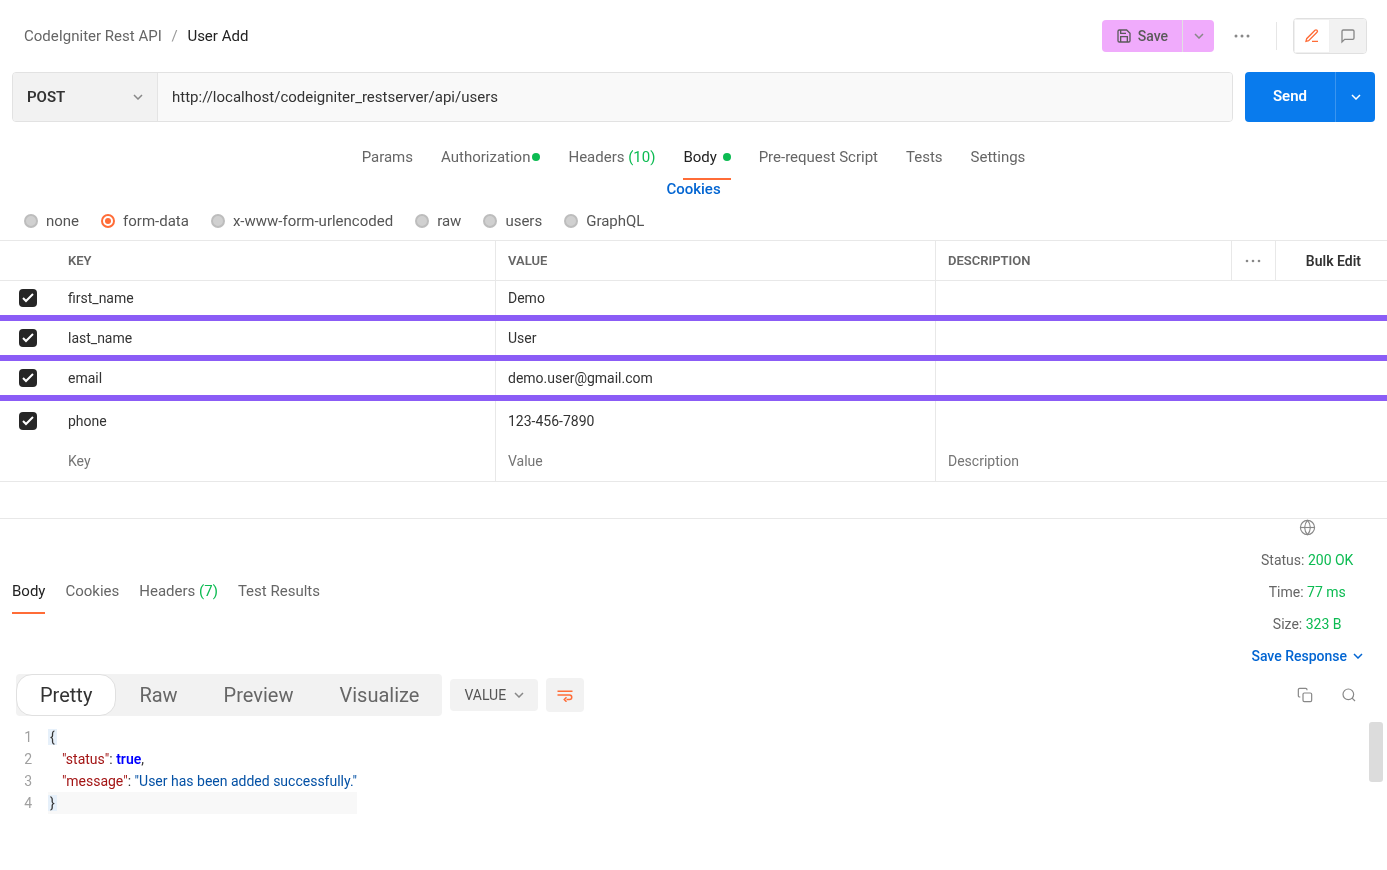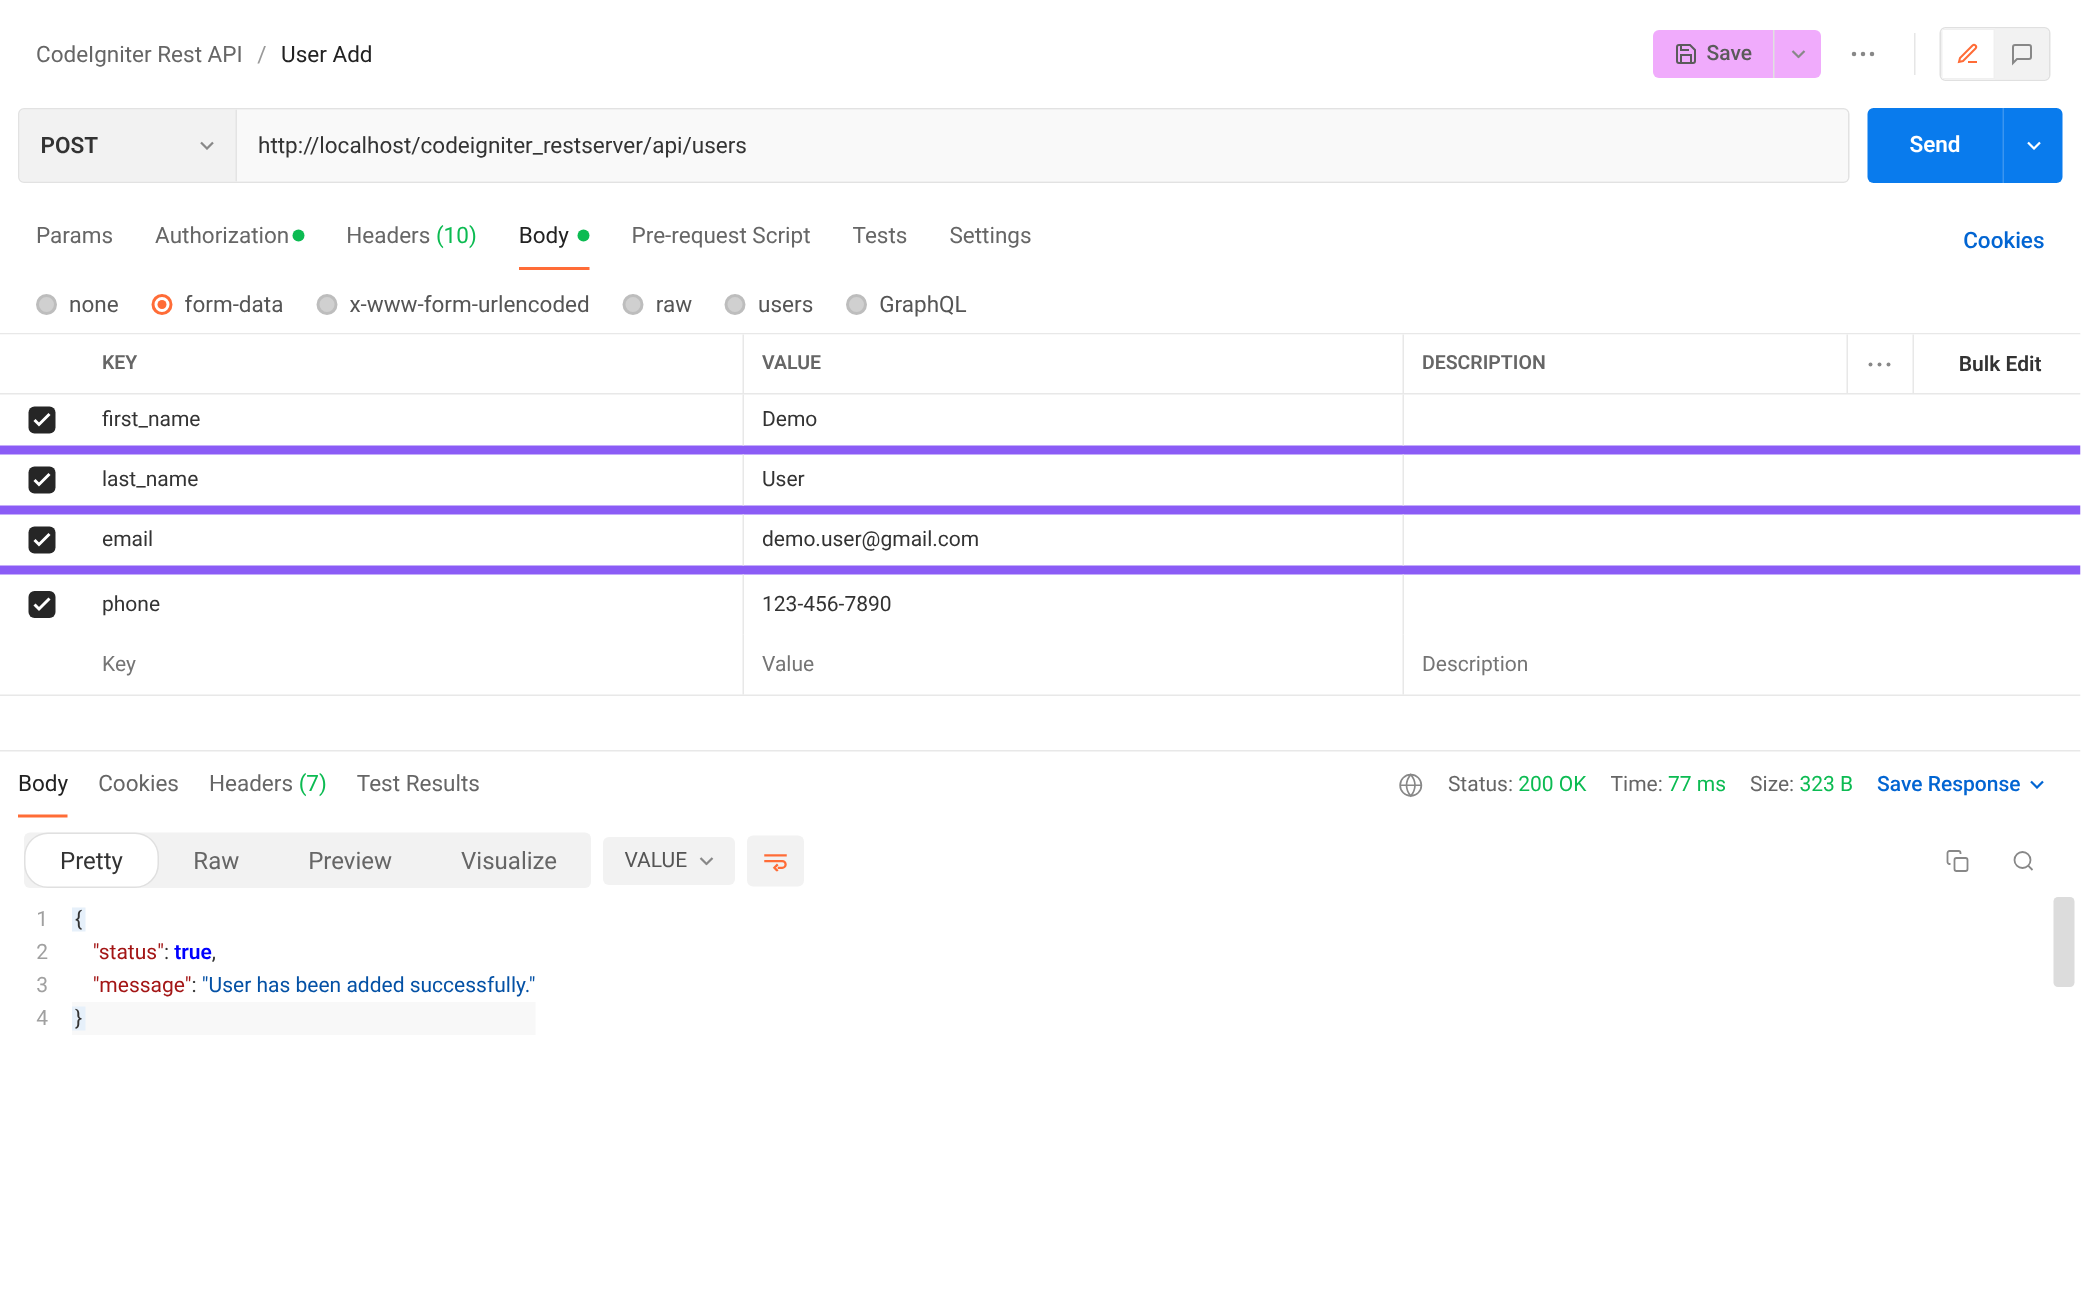--- a/index.html
+++ b/index.html
@@ -24,21 +24,21 @@
 
 .url-row { display: flex; padding: 10px 12px 10px 12px; gap: 12px; }
 .method-url { display: flex; flex: 1; border: 1px solid #e2e2e2; border-radius: 4px; overflow: hidden; background: #f9f9f9; }
 .method-sel { width: 145px; display: flex; align-items: center; justify-content: space-between; padding: 0 14px; font-size: 15px; font-weight: 600; color: #333; background: #f2f2f2; border-right: 1px solid #e4e4e4; cursor: pointer; }
 .url-input { flex: 1; padding: 0 14px; font-size: 15px; color: #333; background: #f9f9f9; border: none; outline: none; height: 48px; }
 .send-group { display: flex; background: #097bed; border-radius: 4px; overflow: hidden; }
 .send-btn { padding: 0 28px; color: #fff; font-size: 15px; font-weight: 600; background: transparent; border: none; cursor: pointer; height: 48px; }
 .send-dd { width: 40px; display: flex; align-items: center; justify-content: center; border-left: 1px solid rgba(255,255,255,0.2); }
 
 
-.req-tabs { display: flex; align-items: center; justify-content: space-between; padding: 8px 24px 0 24px; }
+.req-tabs { display: flex; align-items: center; justify-content: space-between; padding: 8px 24px 0 24px; flex-direction: column; }
 .req-tabs-left { display: flex; gap: 28px; }
 .req-tab { font-size: 15px; color: #666; padding: 8px 0 12px 0; cursor: pointer; position: relative; }
 .req-tab.active { color: #222; border-bottom: 2px solid #ff6c37; }
 .tab-dot { display: inline-block; width: 8px; height: 8px; border-radius: 50%; background: #0cbb52; margin-left: 2px; vertical-align: 1px; }
 .tab-count { color: #0cbb52; }
 .cookies-link { color: #0265d2; font-size: 15px; font-weight: 500; cursor: pointer; }
 
 
 .body-types { display: flex; gap: 22px; padding: 14px 24px 10px 24px; align-items: center; }
 .radio-item { display: flex; align-items: center; gap: 8px; font-size: 15px; color: #555; cursor: pointer; }
@@ -59,29 +59,29 @@
 .head-more { width: 44px; display: flex; justify-content: center; align-items: center; border-right: 1px solid #e8e8e8; height: 100%; cursor: pointer; }
 .bulk-edit { padding: 0 14px; font-weight: 600; font-size: 14px; color: #333; cursor: pointer; }
 .checkbox { width: 18px; height: 18px; border-radius: 4px; background: #262626; display: flex; align-items: center; justify-content: center; cursor: pointer; }
 .placeholder-input { border: none; outline: none; font-size: 14px; width: 100%; background: transparent; }
 
 
 .resp-top { display: flex; align-items: center; justify-content: space-between; padding: 0 24px 0 12px; border-top: 1px solid #e8e8e8; margin-top: 36px; border-bottom: 0px solid #eee; }
 .resp-tabs { display: flex; gap: 20px; }
 .resp-tab { font-size: 15px; color: #666; cursor: pointer; padding: 12px 0; }
 .resp-tab.active { color: #222; border-bottom: 2px solid #ff6c37; }
-.resp-status { display: flex; align-items: center; gap: 16px; font-size: 14px; color: #666; }
+.resp-status { display: flex; align-items: center; gap: 16px; font-size: 14px; color: #666; flex-direction: column; }
 .resp-status .label { color: #666; }
 .resp-status .val { color: #0cbb52; }
 .save-resp { color: #0265d2; font-size: 14px; font-weight: 500; cursor: pointer; display: flex; align-items: center; gap: 6px; }
 
 
 .view-row { display: flex; align-items: center; padding: 10px 20px 6px 16px; gap: 8px; }
 .view-group { display: flex; background: #f2f2f2; border-radius: 4px; }
-.view-btn { padding: 8px 23px; font-size: 16px; color: #666; border: none; background: transparent; cursor: pointer; border-radius: 16px; }
+.view-btn { padding: 8px 23px; font-size: 20px; color: #666; border: none; background: transparent; cursor: pointer; border-radius: 16px; }
 .view-btn.active { background: #fff; border: 1px solid #e0e0e0; color: #333; }
 .fmt-btn { padding: 8px 14px; background: #f2f2f2; border-radius: 4px; display: flex; align-items: center; gap: 8px; font-size: 14px; color: #555; cursor: pointer; }
 .wrap-btn { width: 38px; height: 34px; background: #f2f2f2; border-radius: 4px; display: flex; align-items: center; justify-content: center; cursor: pointer; }
 .view-spacer { flex: 1; }
 .view-icon { width: 36px; height: 34px; display: flex; align-items: center; justify-content: center; cursor: pointer; }
 
 
 .code-area { display: flex; font-family: "SF Mono", Consolas, monospace; font-size: 14px; padding: 4px 0 0 8px; position: relative; }
 .gutter { width: 40px; text-align: right; color: #a0a0a0; padding-right: 16px; line-height: 22px; }
 .code { line-height: 22px; }

